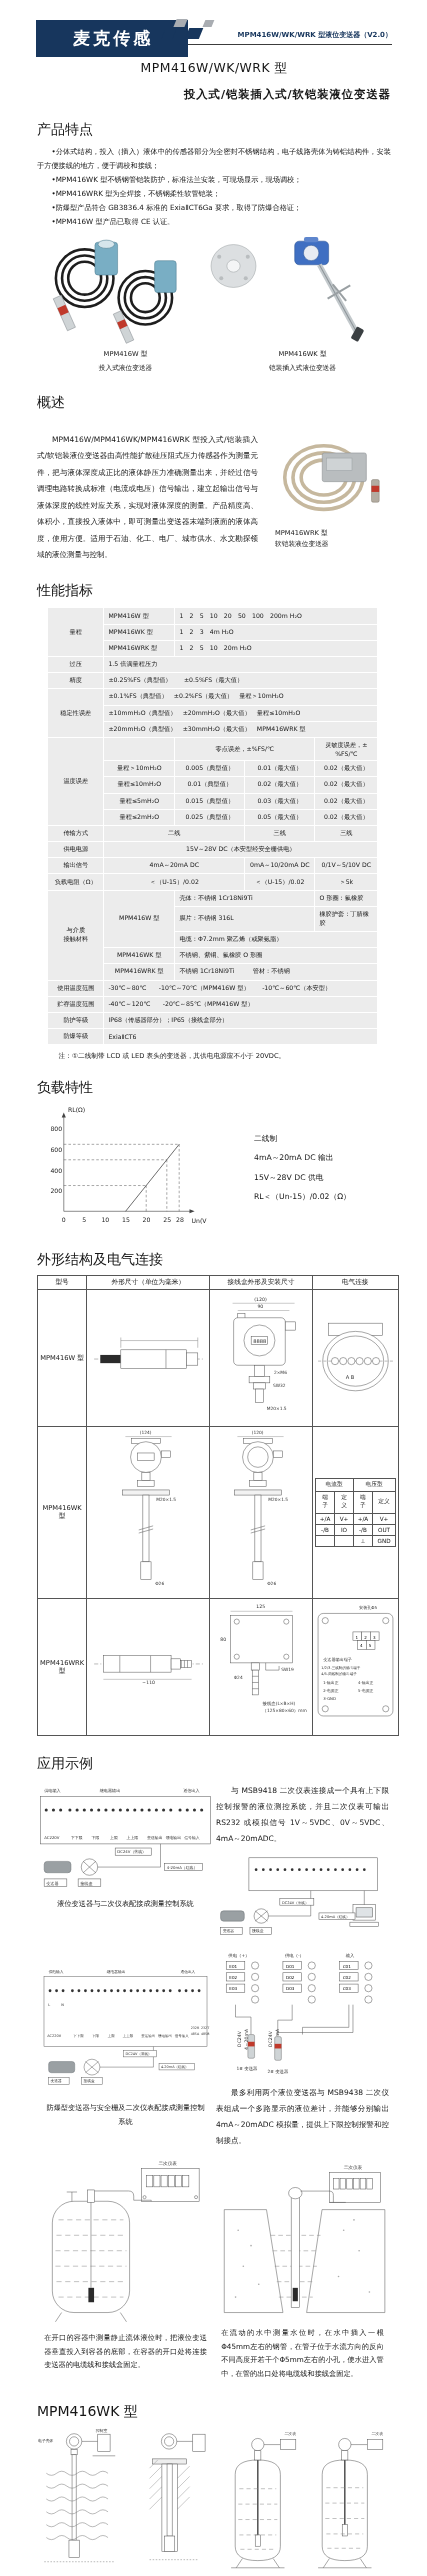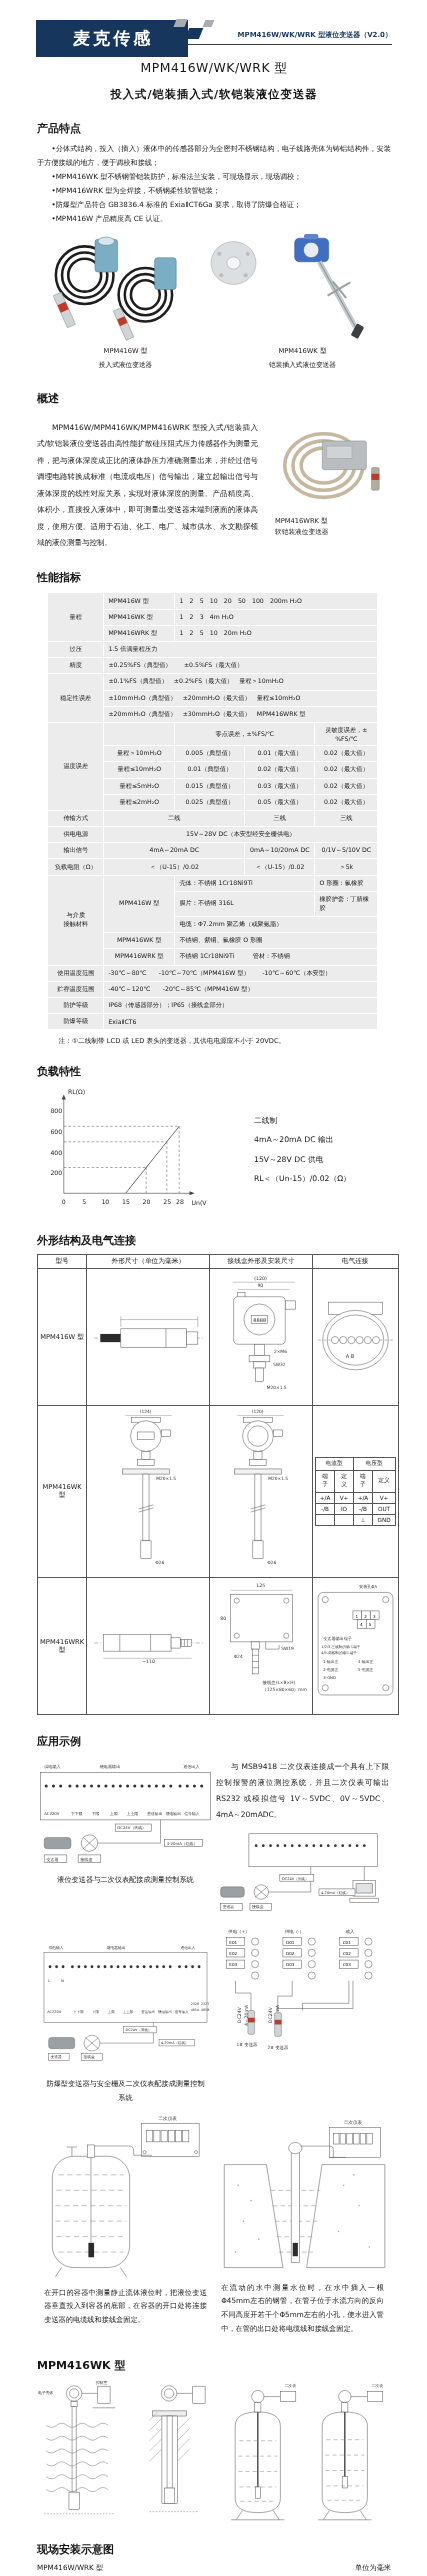--- a/index.html
+++ b/index.html
@@ -12,31 +12,31 @@
            display:flex;align-items:center;padding-left:37px;box-sizing:border-box;
            font-size:17px;font-weight:bold;letter-spacing:3.1px}
   .sk{position:absolute;transform:skewX(-22deg)}
   .sk1{left:127px;top:11.3px;width:11.3px;height:9.3px;background:#17365d}
   .sk2{left:139px;top:0;width:11.3px;height:8.2px;background:#a9adb2}
   .sk3{left:151px;top:9.3px;width:14.4px;height:11.3px;background:#17365d}
   .sk4{left:168px;top:1px;width:9.3px;height:6.7px;background:#a9adb2}
   .hdr-title{position:absolute;right:0;bottom:3.1px;color:#17365d;font-size:7px;font-weight:bold}
   
   .doc-title{margin-top:15.5px;text-align:center;font-size:12.4px;font-weight:normal;letter-spacing:0.5px}
-  .doc-sub{margin-top:10.3px;text-align:center;font-size:11.3px;font-weight:bold;letter-spacing:1px}
-  .h2{font-size:11px;font-weight:bold;margin:18.5px 0 6.2px}
+  .doc-sub{margin-top:10.3px;text-align:right;font-size:11.3px;font-weight:bold;letter-spacing:1px}
+  .h2{font-size:14px;font-weight:normal;margin:18.5px 0 6.2px}
   p{margin:0}
   .body-text{font-size:7.2px;line-height:1.95;text-indent:2em;text-align:justify}
   .cap{font-size:6.7px;text-align:center;line-height:2}
   
   .gal{display:flex;justify-content:space-between;align-items:flex-end;margin-top:7.2px}
   .gal-caps{display:flex;margin-top:3.1px}
   .gal-caps>div{width:50%}
   
-  .ov{display:flex;gap:17px;margin-top:14px}
+  .ov{display:flex;gap:17px;margin-top:20px}
   .ov p{font-size:7.5px;line-height:2.2;width:222px}
   .ov-fig{width:116px}
   .ov-cap{font-size:6.7px;line-height:2.1;margin-top:5.2px}
   
   table{border-collapse:collapse}
   .spec{margin:7.2px 0 0 10.3px;width:330px;table-layout:fixed}
   .spec td{background:#ececec;border:1px solid #fff;font-size:6.2px;padding:3.1px 4.1px;vertical-align:middle}
   .spec td.lab{text-align:center}
   .spec td.ctr{text-align:center}
   .note{font-size:6.7px;margin:6.2px 0 0 21.6px}
@@ -81,21 +81,21 @@
     <div class="doc-title">MPM416W/WK/WRK 型</div>
     <div class="doc-sub">投入式/铠装插入式/软铠装液位变送器</div>
   </div>
 
   <div class="px">
     <div class="h2">产品特点</div>
     <p class="body-text">•分体式结构，投入（插入）液体中的传感器部分为全密封不锈钢结构，电子线路壳体为铸铝结构件，安装于方便接线的地方，便于调校和接线；</p>
     <p class="body-text">•MPM416WK 型不锈钢管铠装防护，标准法兰安装，可现场显示，现场调校；</p>
     <p class="body-text">•MPM416WRK 型为全焊接，不锈钢柔性软管铠装；</p>
     <p class="body-text">•防爆型产品符合 GB3836.4 标准的 ExiaⅡCT6Ga 要求，取得了防爆合格证；</p>
-    <p class="body-text">•MPM416W 产品精度高 CE 认证。</p>
+    <p class="body-text">•MPM416W 型产品已取得 CE 认证。</p>
   </div>
 
   <div class="px">
     <div class="gal">
       <svg width="155" height="109" viewBox="0 0 300 212">
         <g stroke="#1e1e1e" stroke-width="5" fill="none">
           <circle cx="92" cy="82" r="56"></circle>
             <circle cx="92" cy="82" r="44"></circle>
             <circle cx="92" cy="82" r="32"></circle>
           <circle cx="210" cy="120" r="52"></circle>
@@ -789,20 +789,21 @@
             <g fill="#cfd4d6" stroke="#777">
               <rect x="58" y="162" width="13" height="46" rx="3"></rect>
                 <rect x="110" y="166" width="13" height="46" rx="3"></rect>
             </g>
             <rect x="58" y="176" width="13" height="9" fill="#c0392b"></rect>
             <rect x="110" y="180" width="13" height="9" fill="#c0392b"></rect>
             <text x="36" y="230" font-size="8.5" fill="#333">1# 变送器</text>
             <text x="96" y="236" font-size="8.5" fill="#333">2# 变送器</text>
           </svg>
         </div>
+        <p class="apps-body" style="margin-top:5.2px">最多利用两个液位变送器与 MSB9438 二次仪表组成一个多路显示的液位差计，并能够分别输出 4mA～20mADC 模拟量，提供上下限控制报警和控制接点。</p>
       </div>
       <div>
         <div class="sketch-box">
           <svg width="170" height="170" viewBox="0 0 330 330">
             <text x="228" y="14" font-size="9" fill="#333">二次仪表</text>
             <rect x="195" y="20" width="112" height="64" fill="#fff" stroke="#555"></rect>
             <g fill="#fff" stroke="#555">
               <rect x="205" y="34" width="12" height="22"></rect>
                 <rect x="219" y="34" width="12" height="22"></rect>
                 <rect x="233" y="34" width="12" height="22"></rect>

